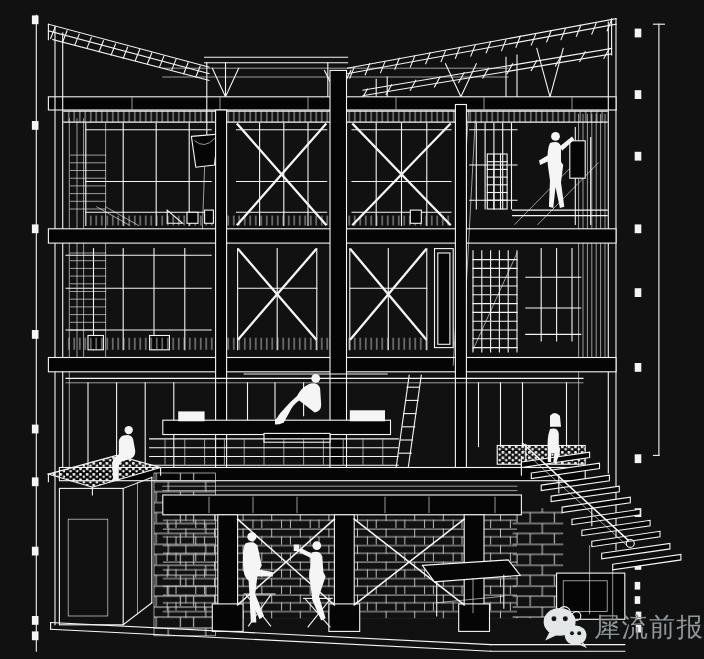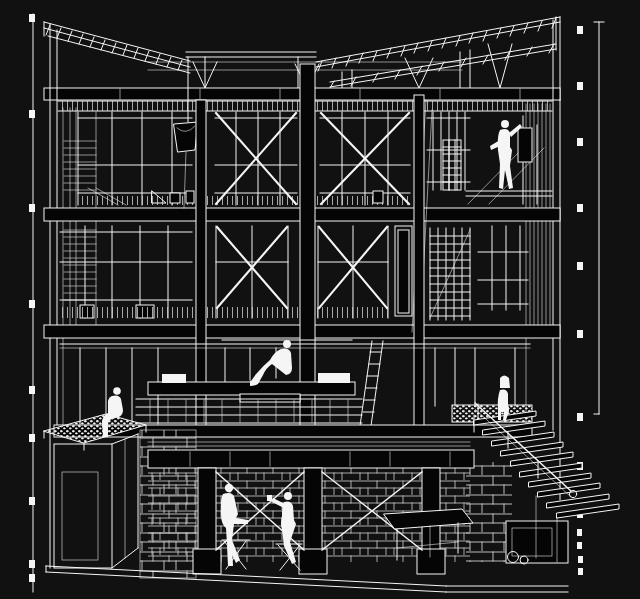--- a/index.html
+++ b/index.html
@@ -535,13 +535,26 @@
 
   <g>
     <line x1="46" y1="566" x2="446" y2="586"></line>
         <line x1="46" y1="572" x2="446" y2="592"></line>
     <line x1="446" y1="586" x2="568" y2="586"></line>
         <line x1="446" y1="592" x2="568" y2="592"></line>
     <line x1="46" y1="566" x2="46" y2="572"></line>
   </g>
 </svg>
 
+<div class="watermark">
+  <svg width="48" height="44" viewBox="0 0 48 44" xmlns="http://www.w3.org/2000/svg">
+    <ellipse cx="20" cy="17" rx="15.5" ry="13.5" style="fill:var(--watermark-icon)"></ellipse>
+    <polygon points="10,27 6,35 17,30" style="fill:var(--watermark-icon)"></polygon>
+    <circle cx="14.5" cy="14" r="2.4" style="fill:var(--icon-eye)"></circle>
+    <circle cx="25.5" cy="14" r="2.4" style="fill:var(--icon-eye)"></circle>
+    <ellipse cx="35.5" cy="30" rx="10.5" ry="9.5" style="fill:var(--watermark-icon)"></ellipse>
+    <polygon points="43,37 46.5,42.5 40,39.5" style="fill:var(--watermark-icon)"></polygon>
+    <circle cx="32" cy="28" r="1.9" style="fill:var(--icon-eye)"></circle>
+    <circle cx="39" cy="28" r="1.9" style="fill:var(--icon-eye)"></circle>
+  </svg>
+  <span class="wm-text">犀流前报</span>
 </div>
+</div>
 
 </body></html>

